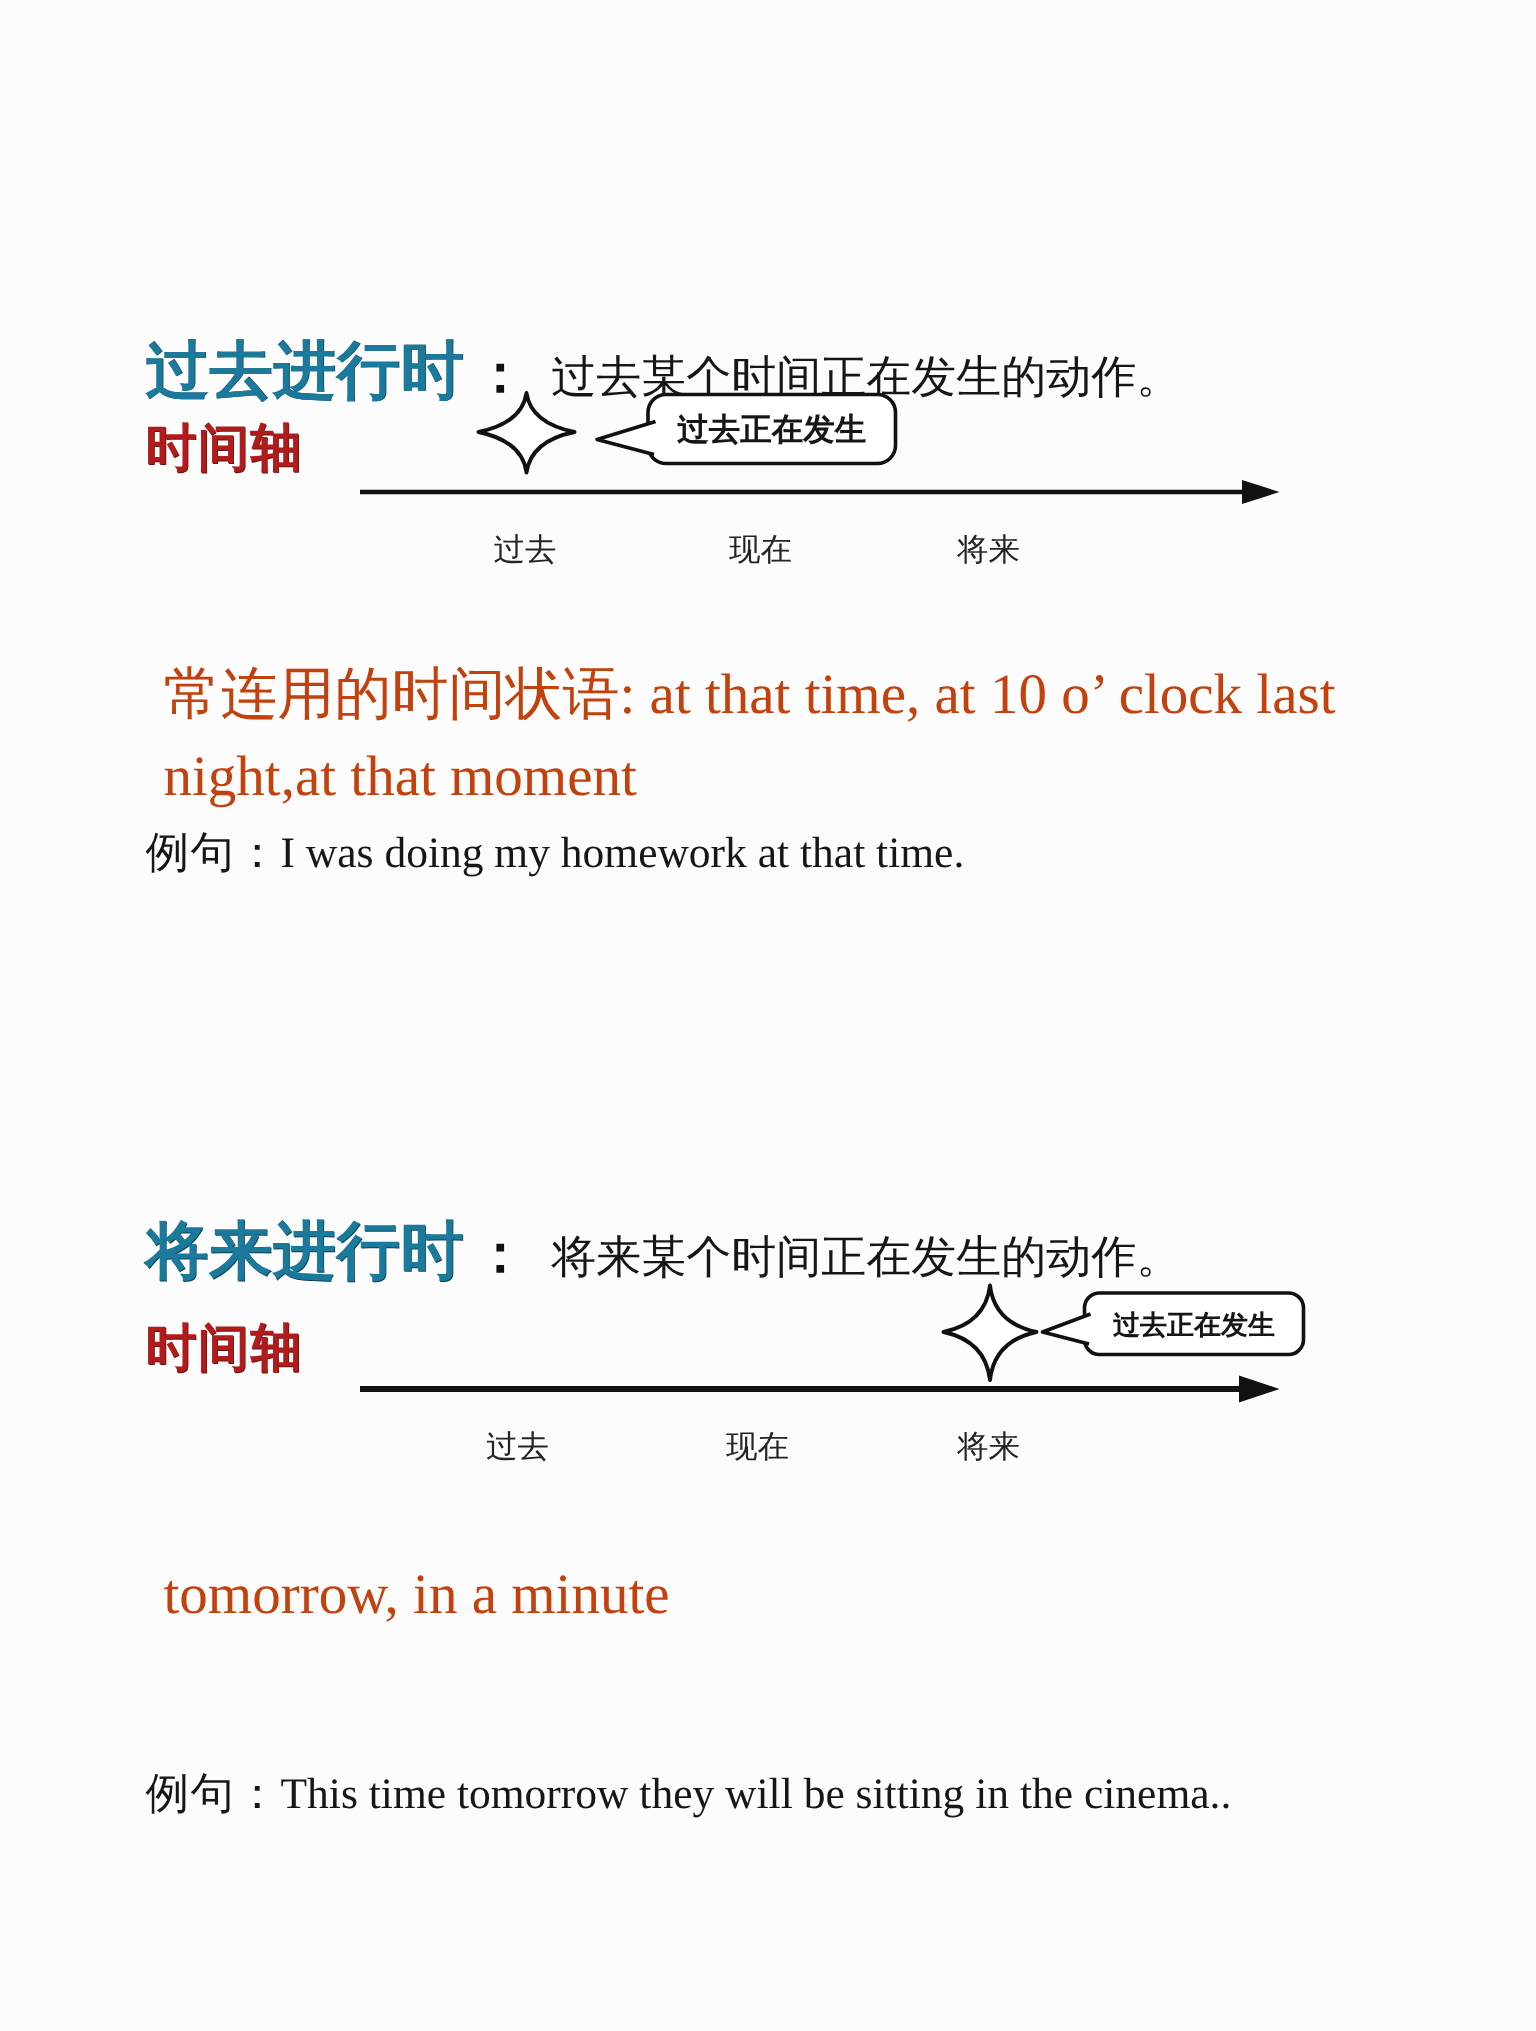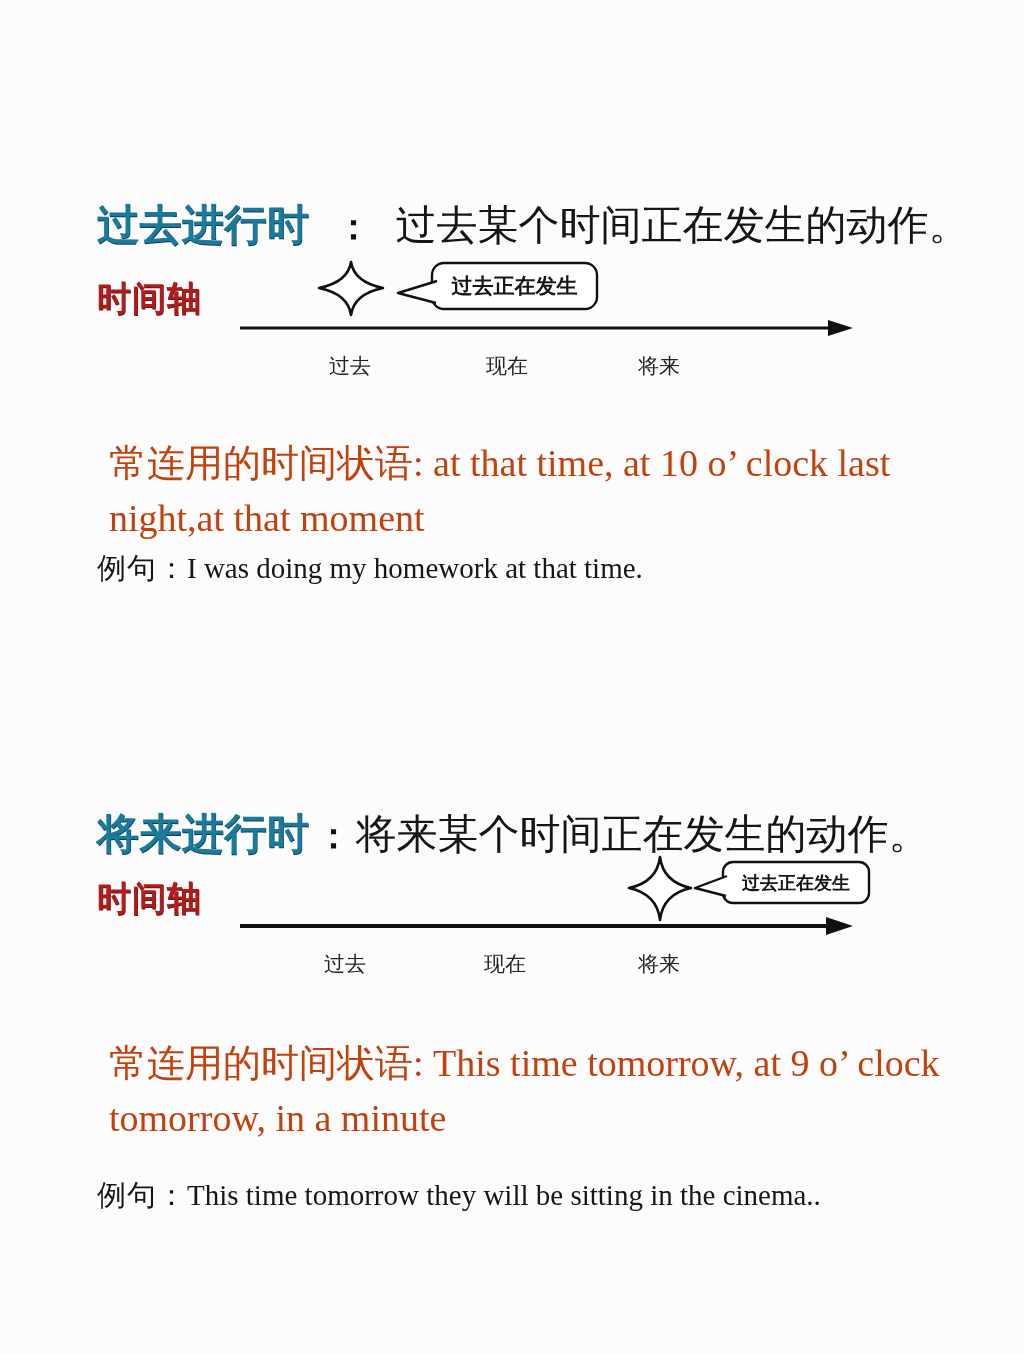--- a/index.html
+++ b/index.html
@@ -18,21 +18,21 @@
     font-family: "Liberation Sans", "DejaVu Sans", sans-serif;
     font-weight: 900; font-size: 42px; color: #1b7a9b;
     letter-spacing: 0.5px;
     text-shadow: 0.5px 0.5px 0 #0d3f52;
   }
   .title-sep {
     font-family: "Liberation Sans", "DejaVu Sans", sans-serif;
     font-weight: 700; font-size: 36px; color: #111;
     margin: 0 4px 0 6px;
   }
-  .definition { font-size: 41px; color: #161616; }
+  .definition { font-size: 30px; color: #161616; margin-left: 12px; }
 
   .axis-label {
     font-family: "Liberation Sans", "DejaVu Sans", sans-serif;
     font-weight: 900; font-size: 34px; color: #b01c1c;
     letter-spacing: 1px;
     text-shadow: 0.5px 0.5px 0 #6e0f0f;
   }
 
   .diagram-svg { left: 0; width: 1024px; height: 130px; }
 
@@ -53,21 +53,21 @@
   .para .line { white-space: nowrap; }
 
   .example { left: 97px; font-size: 29px; white-space: nowrap; color: #161616; }
   .example .ex-label { letter-spacing: 1px; }
 </style>
 </head>
 <body>
 
 <div id="canvas">
 
-  <div class="abs title-row" style="top:197px;gap:20px;">
+  <div class="abs title-row" style="top:219px;">
     <span class="tense-title">过去进行时</span>
     <span class="title-sep">：</span>
     <span class="definition">过去某个时间正在发生的动作。</span>
   </div>
 
   <div class="abs axis-label" style="left:97px; top:276px;">时间轴</div>
 
   <svg class="abs diagram-svg" style="top:250px;" viewBox="0 0 1024 130">
 
     <line x1="240" y1="78" x2="834" y2="78" stroke="#111" stroke-width="3"></line>
@@ -113,21 +113,20 @@
     <path d="M727 26 L695 38 L726 46" fill="#fff" stroke="#111" stroke-width="2.4" stroke-linejoin="round"></path>
   </svg>
 
   <div class="abs bubble-text b2">过去正在发生</div>
 
   <div class="abs tick" style="left:300px; top:950px;">过去</div>
   <div class="abs tick" style="left:460px; top:950px;">现在</div>
   <div class="abs tick" style="left:614px; top:950px;">将来</div>
 
   <div class="abs para" style="top:1036px;">
-    <div class="line">常连用的时间状语: This time tomorrow, at 9 o’ clock</div>
     <div class="line">tomorrow, in a minute</div>
   </div>
 
   <div class="abs example" style="top:1176px;text-align:center;">
     <span class="ex-label">例句：</span><span>This time tomorrow they will be sitting in the cinema..</span>
   </div>
 
 </div>
 
 </body></html>

